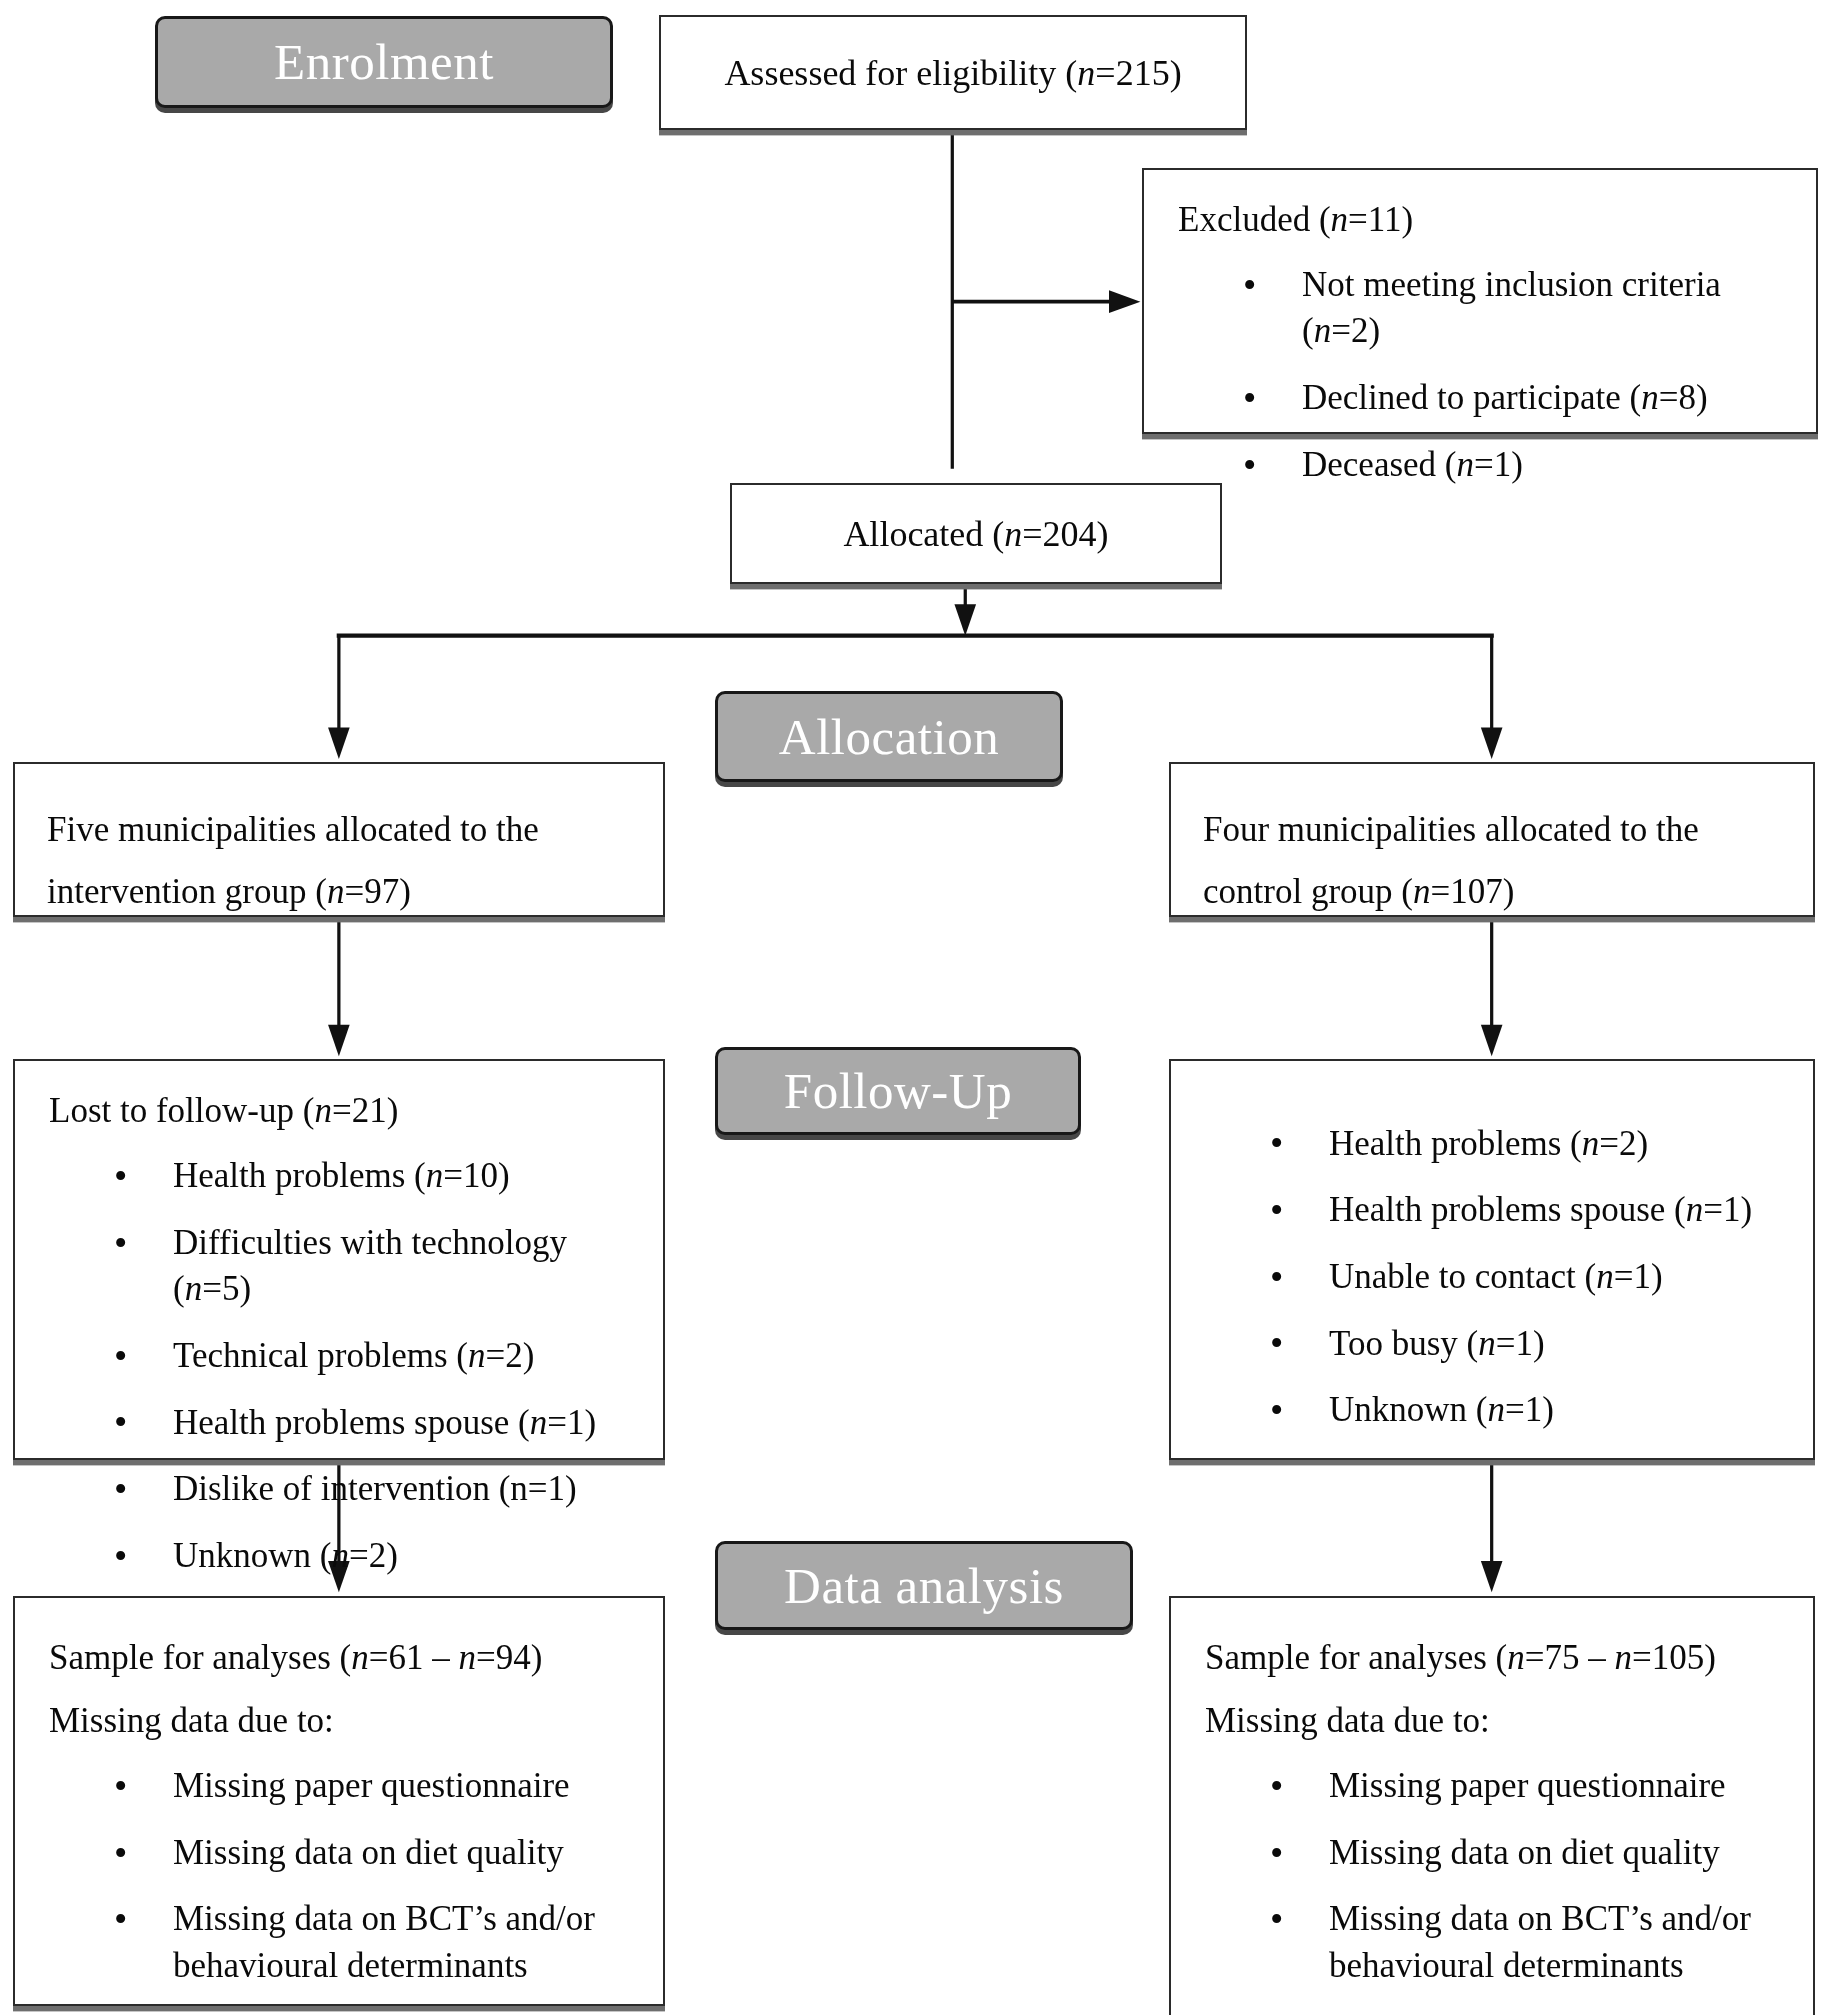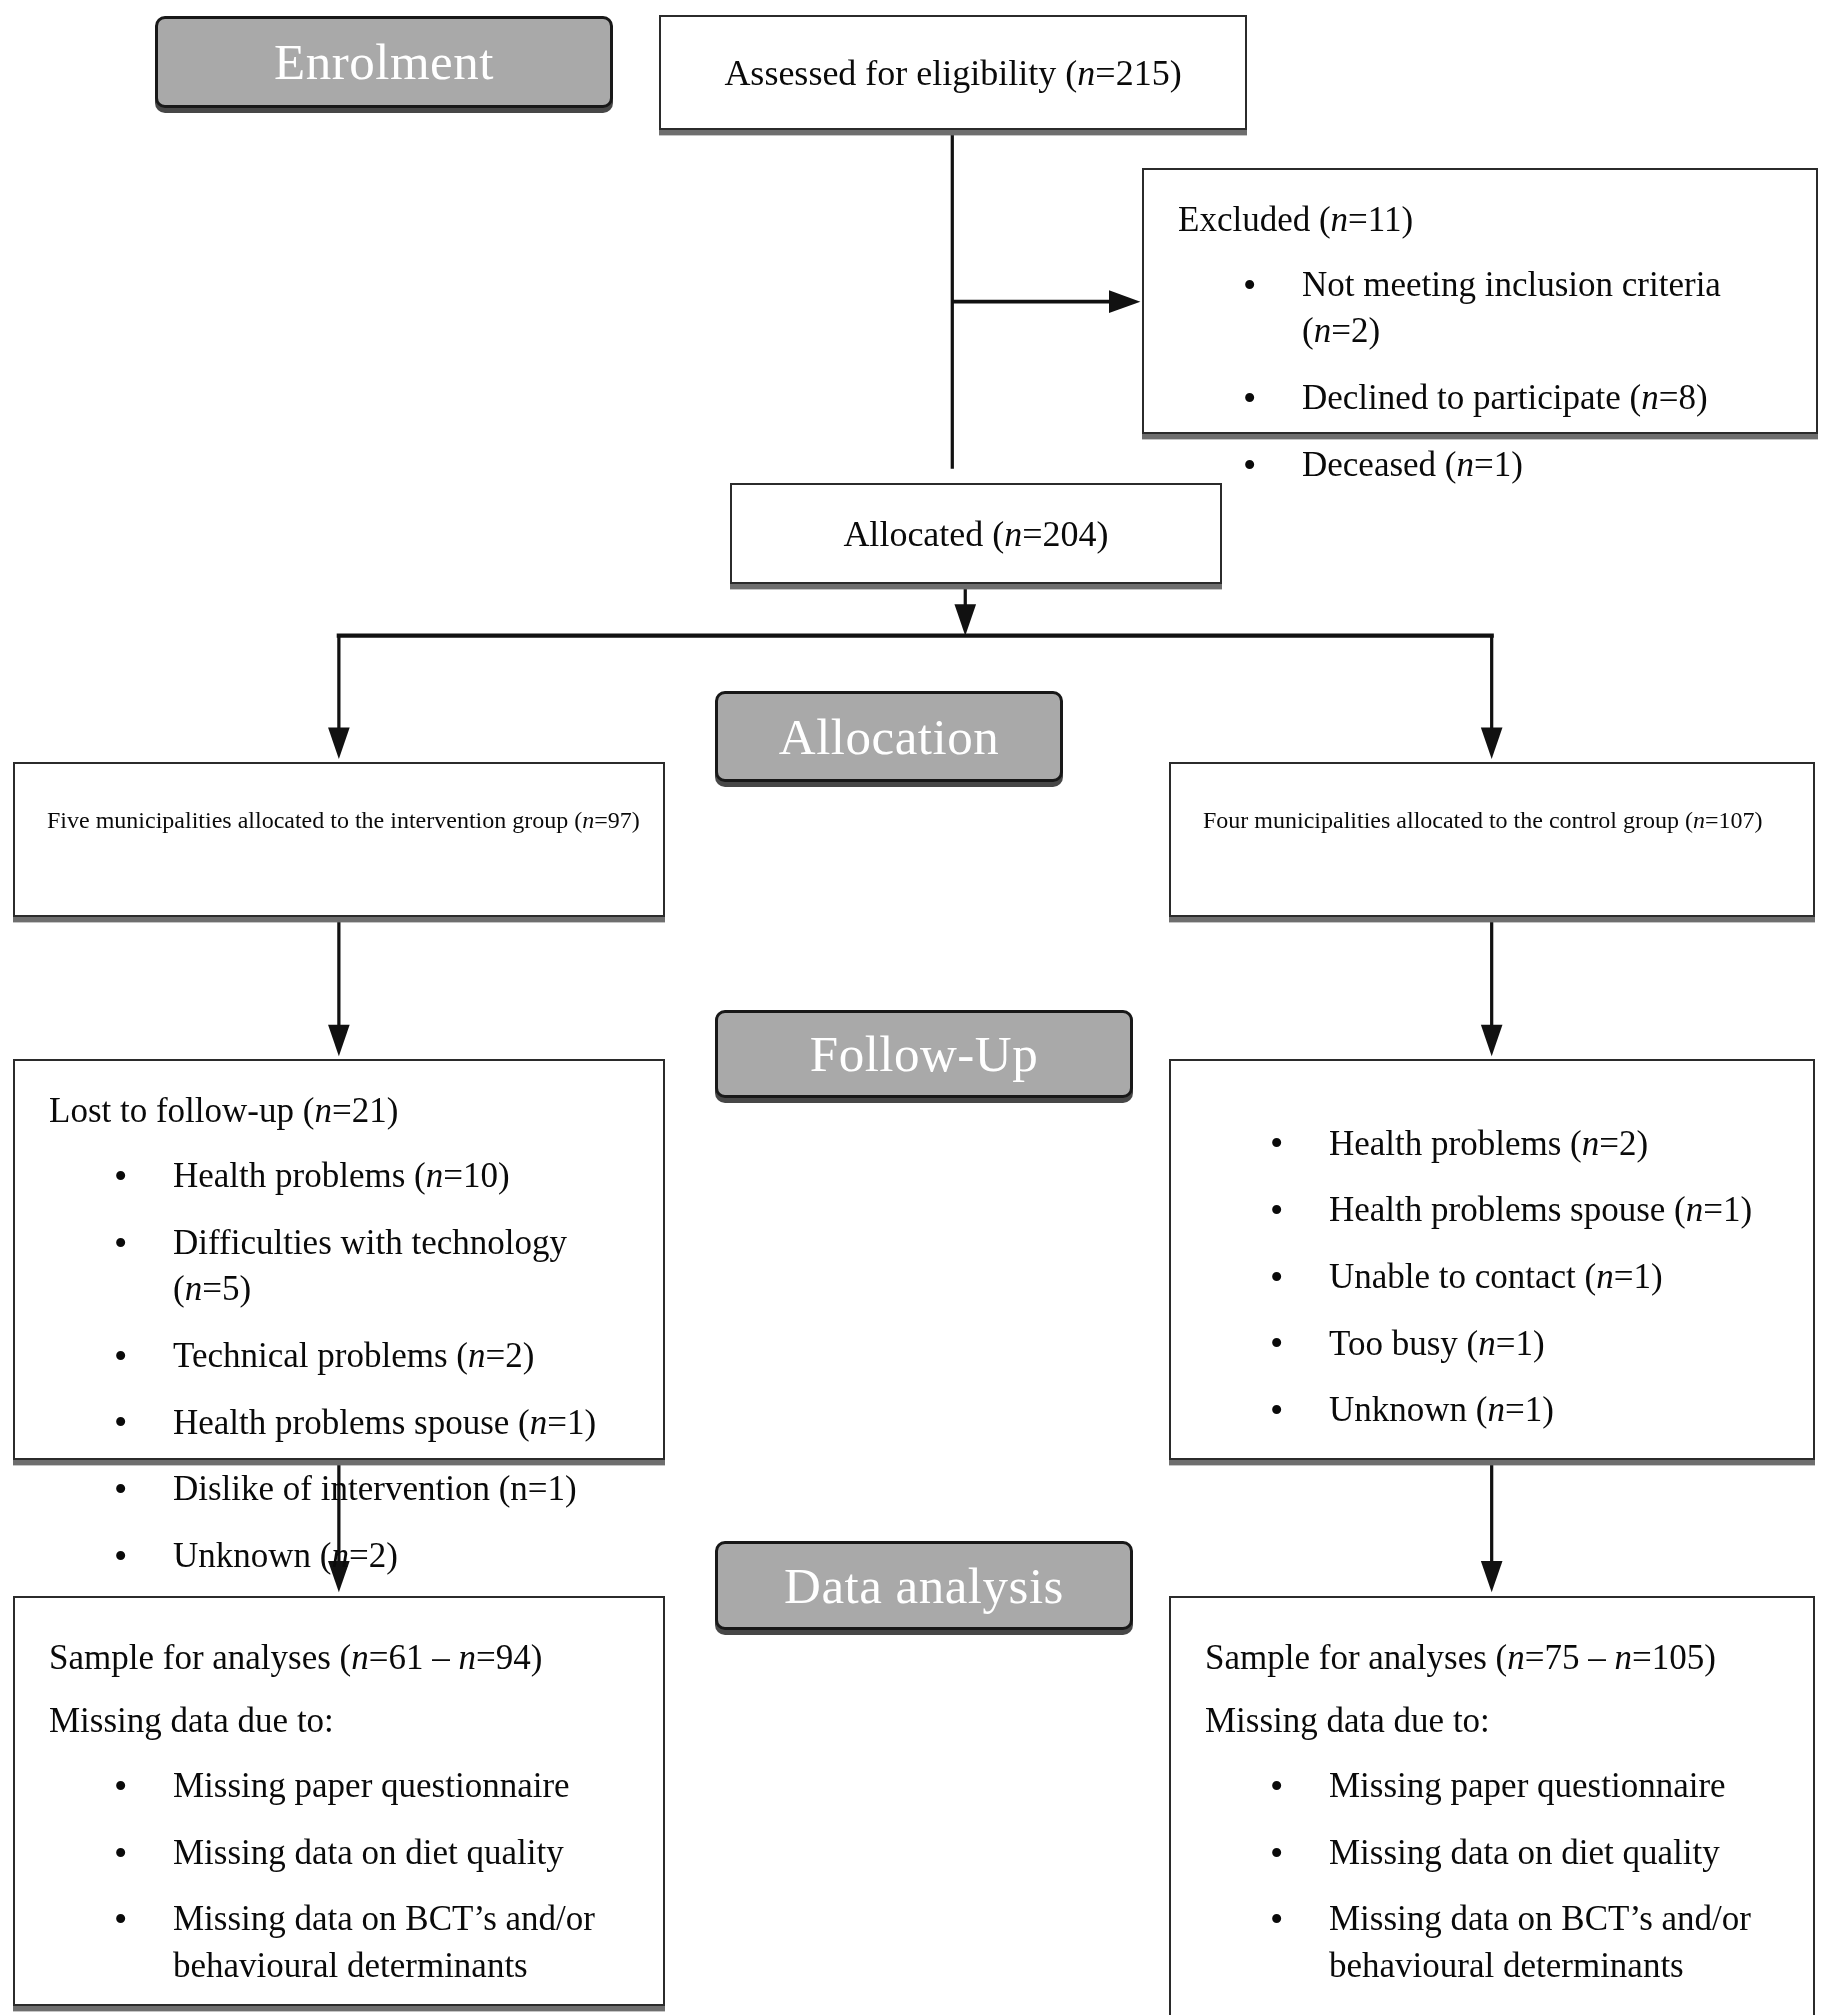--- a/index.html
+++ b/index.html
@@ -31,21 +31,21 @@
     border-radius:10px;
     box-shadow:0 4.9px 0 #474747;
     color:var(--badge-text);
     display:flex;align-items:center;justify-content:center;
     font-size:51px;letter-spacing:0.5px;
   }
   .box-center{display:flex;align-items:center;justify-content:center;text-align:center;font-size:36px;}
   .pad{padding:28px 21.6px 0 34px;font-size:35px;line-height:1.25;}
   .pad .title{display:block;}
   .pad .subtitle{display:block;margin-top:19px;}
-  .group-pad{padding:35px 19.5px 0 32px;font-size:24px;line-height:1.78;}
+  .group-pad{padding:35px 19.5px 0 32px;font-size:35px;line-height:1.78;}
   ul.bullets{list-style:none;margin:17.3px 0 0 0;padding:0;}
   ul.bullets li{
     position:relative;
     padding-left:124px;
     font-size:35px;line-height:1.32;
     margin-top:20.5px;
   }
   ul.bullets li::before{
     content:"\2022";
     position:absolute;left:65px;top:-2.2px;
@@ -127,21 +127,21 @@
   </div>
 
   <div class="box" style="left:13px;top:762px;width:652px;height:155px;">
     <div class="group-pad">Five municipalities allocated to the intervention group (<i>n</i>=97)</div>
   </div>
 
   <div class="box" style="left:1169px;top:762px;width:646px;height:155px;">
     <div class="group-pad">Four municipalities allocated to the control group (<i>n</i>=107)</div>
   </div>
 
-  <div class="badge" style="left:715px;top:1010px;width:418px;height:88px;">
+  <div class="badge" style="left:715px;top:1047px;width:366px;height:88px;">
     <span>Follow-Up</span>
   </div>
 
   <div class="box" style="left:13px;top:1059px;width:652px;height:401px;">
     <div class="pad">
       <span class="title">Lost to follow-up (<i>n</i>=21)</span>
       <ul class="bullets">
         <li>Health problems (<i>n</i>=10)</li>
         <li>Difficulties with technology (<i>n</i>=5)</li>
         <li>Technical problems (<i>n</i>=2)</li>

